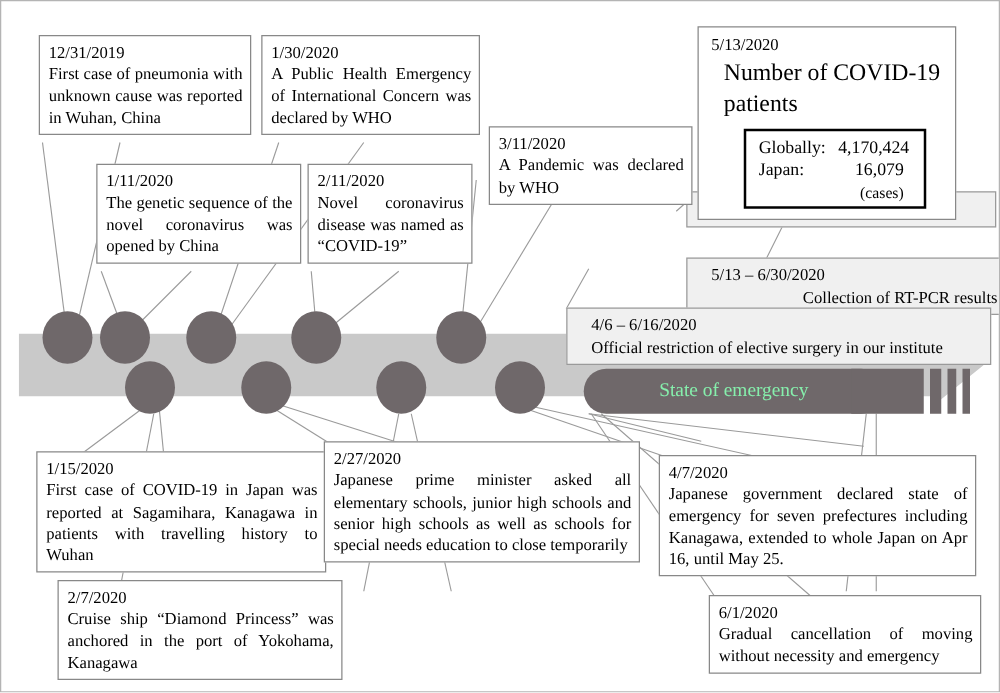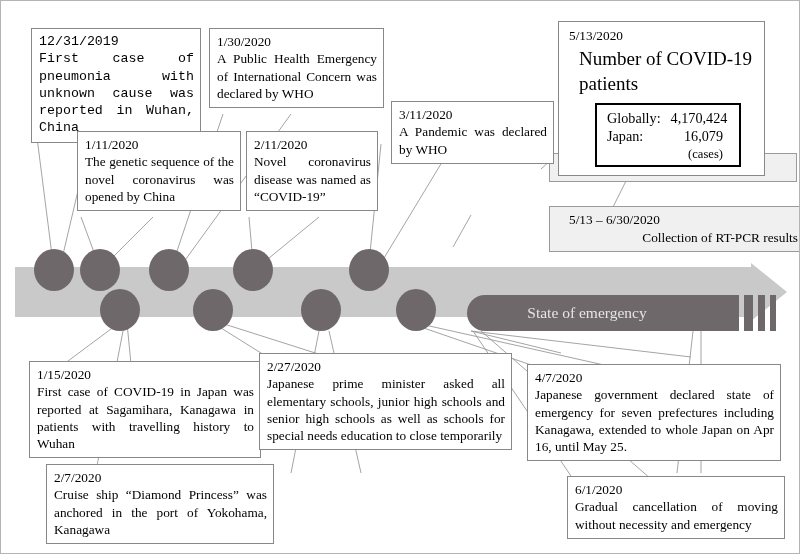--- a/index.html
+++ b/index.html
@@ -51,21 +51,21 @@
     z-index: 5;
   }
   #state-emergency-bar {
     left: 466px;
     top: 294px;
     width: 240px;
     height: 36px;
     display: flex;
     align-items: center;
     justify-content: center;
-    color: #e5e5e5;
+    color: #86efac;
     font-size: 15.5px;
     z-index: 5;
     border-radius: 18px;
   }
   
   .callout {
     position: absolute;
     background: #ffffff;
     border: 1px solid #888888;
     box-sizing: border-box;
@@ -195,21 +195,21 @@
   <div class="node-circle" style="left:300px; top:288px;"></div>
   <div class="node-circle" style="left:395px; top:288px;"></div>
 
   <div id="state-emergency-bar" class="bar-block">State of emergency</div>
 
   <div class="bar-block" style="left:680px; top:294px; width:58px;  height:36px;"></div>
   <div class="bar-block" style="left:743px; top:294px; width:9px;  height:36px;"></div>
   <div class="bar-block" style="left:757px; top:294px; width:7px;  height:36px;"></div>
   <div class="bar-block" style="left:769px; top:294px; width:6px;  height:36px;"></div>
 
-  <div class="callout" style="left:30px; top:27px; width:170px;font-family:Liberation Mono, monospace;">
+  <div class="callout" style="left:30px; top:27px; width:170px;">
     <span class="date">12/31/2019</span>
     <span class="body">First case of pneumonia with unknown cause was reported in Wuhan, China</span>
   </div>
 
   <div class="callout" style="left:208px; top:27px; width:175px;">
     <span class="date">1/30/2020</span>
     <span class="body">A Public Health Emergency of International Concern was declared by WHO</span>
   </div>
 
   <div class="callout" style="left:76px; top:130px; width:164px;">
@@ -245,20 +245,24 @@
 
   <div class="panel" style="left:548px; top:152px; width:248px;">
     <span class="date">5/13 – 6/12/2020</span>
   </div>
 
   <div class="panel" style="left:548px; top:205px; width:264px;">
     <span class="date">5/13 – 6/30/2020</span>
     <span class="body indent-right">Collection of RT-PCR results</span>
   </div>
 
+  <div class="panel" style="left:452px; top:245px; width:340px;">
+    <span class="date">4/6 – 6/16/2020</span>
+    <span class="body">Official restriction of elective surgery in our institute</span>
+  </div>
 
   <div class="callout" style="left:28px; top:360px; width:232px;">
     <span class="date">1/15/2020</span>
     <span class="body">First case of COVID-19 in Japan was reported at Sagamihara, Kanagawa in patients with travelling history to Wuhan</span>
   </div>
 
   <div class="callout" style="left:45px; top:463px; width:228px;">
     <span class="date">2/7/2020</span>
     <span class="body">Cruise ship “Diamond Princess” was anchored in the port of Yokohama, Kanagawa</span>
   </div>

